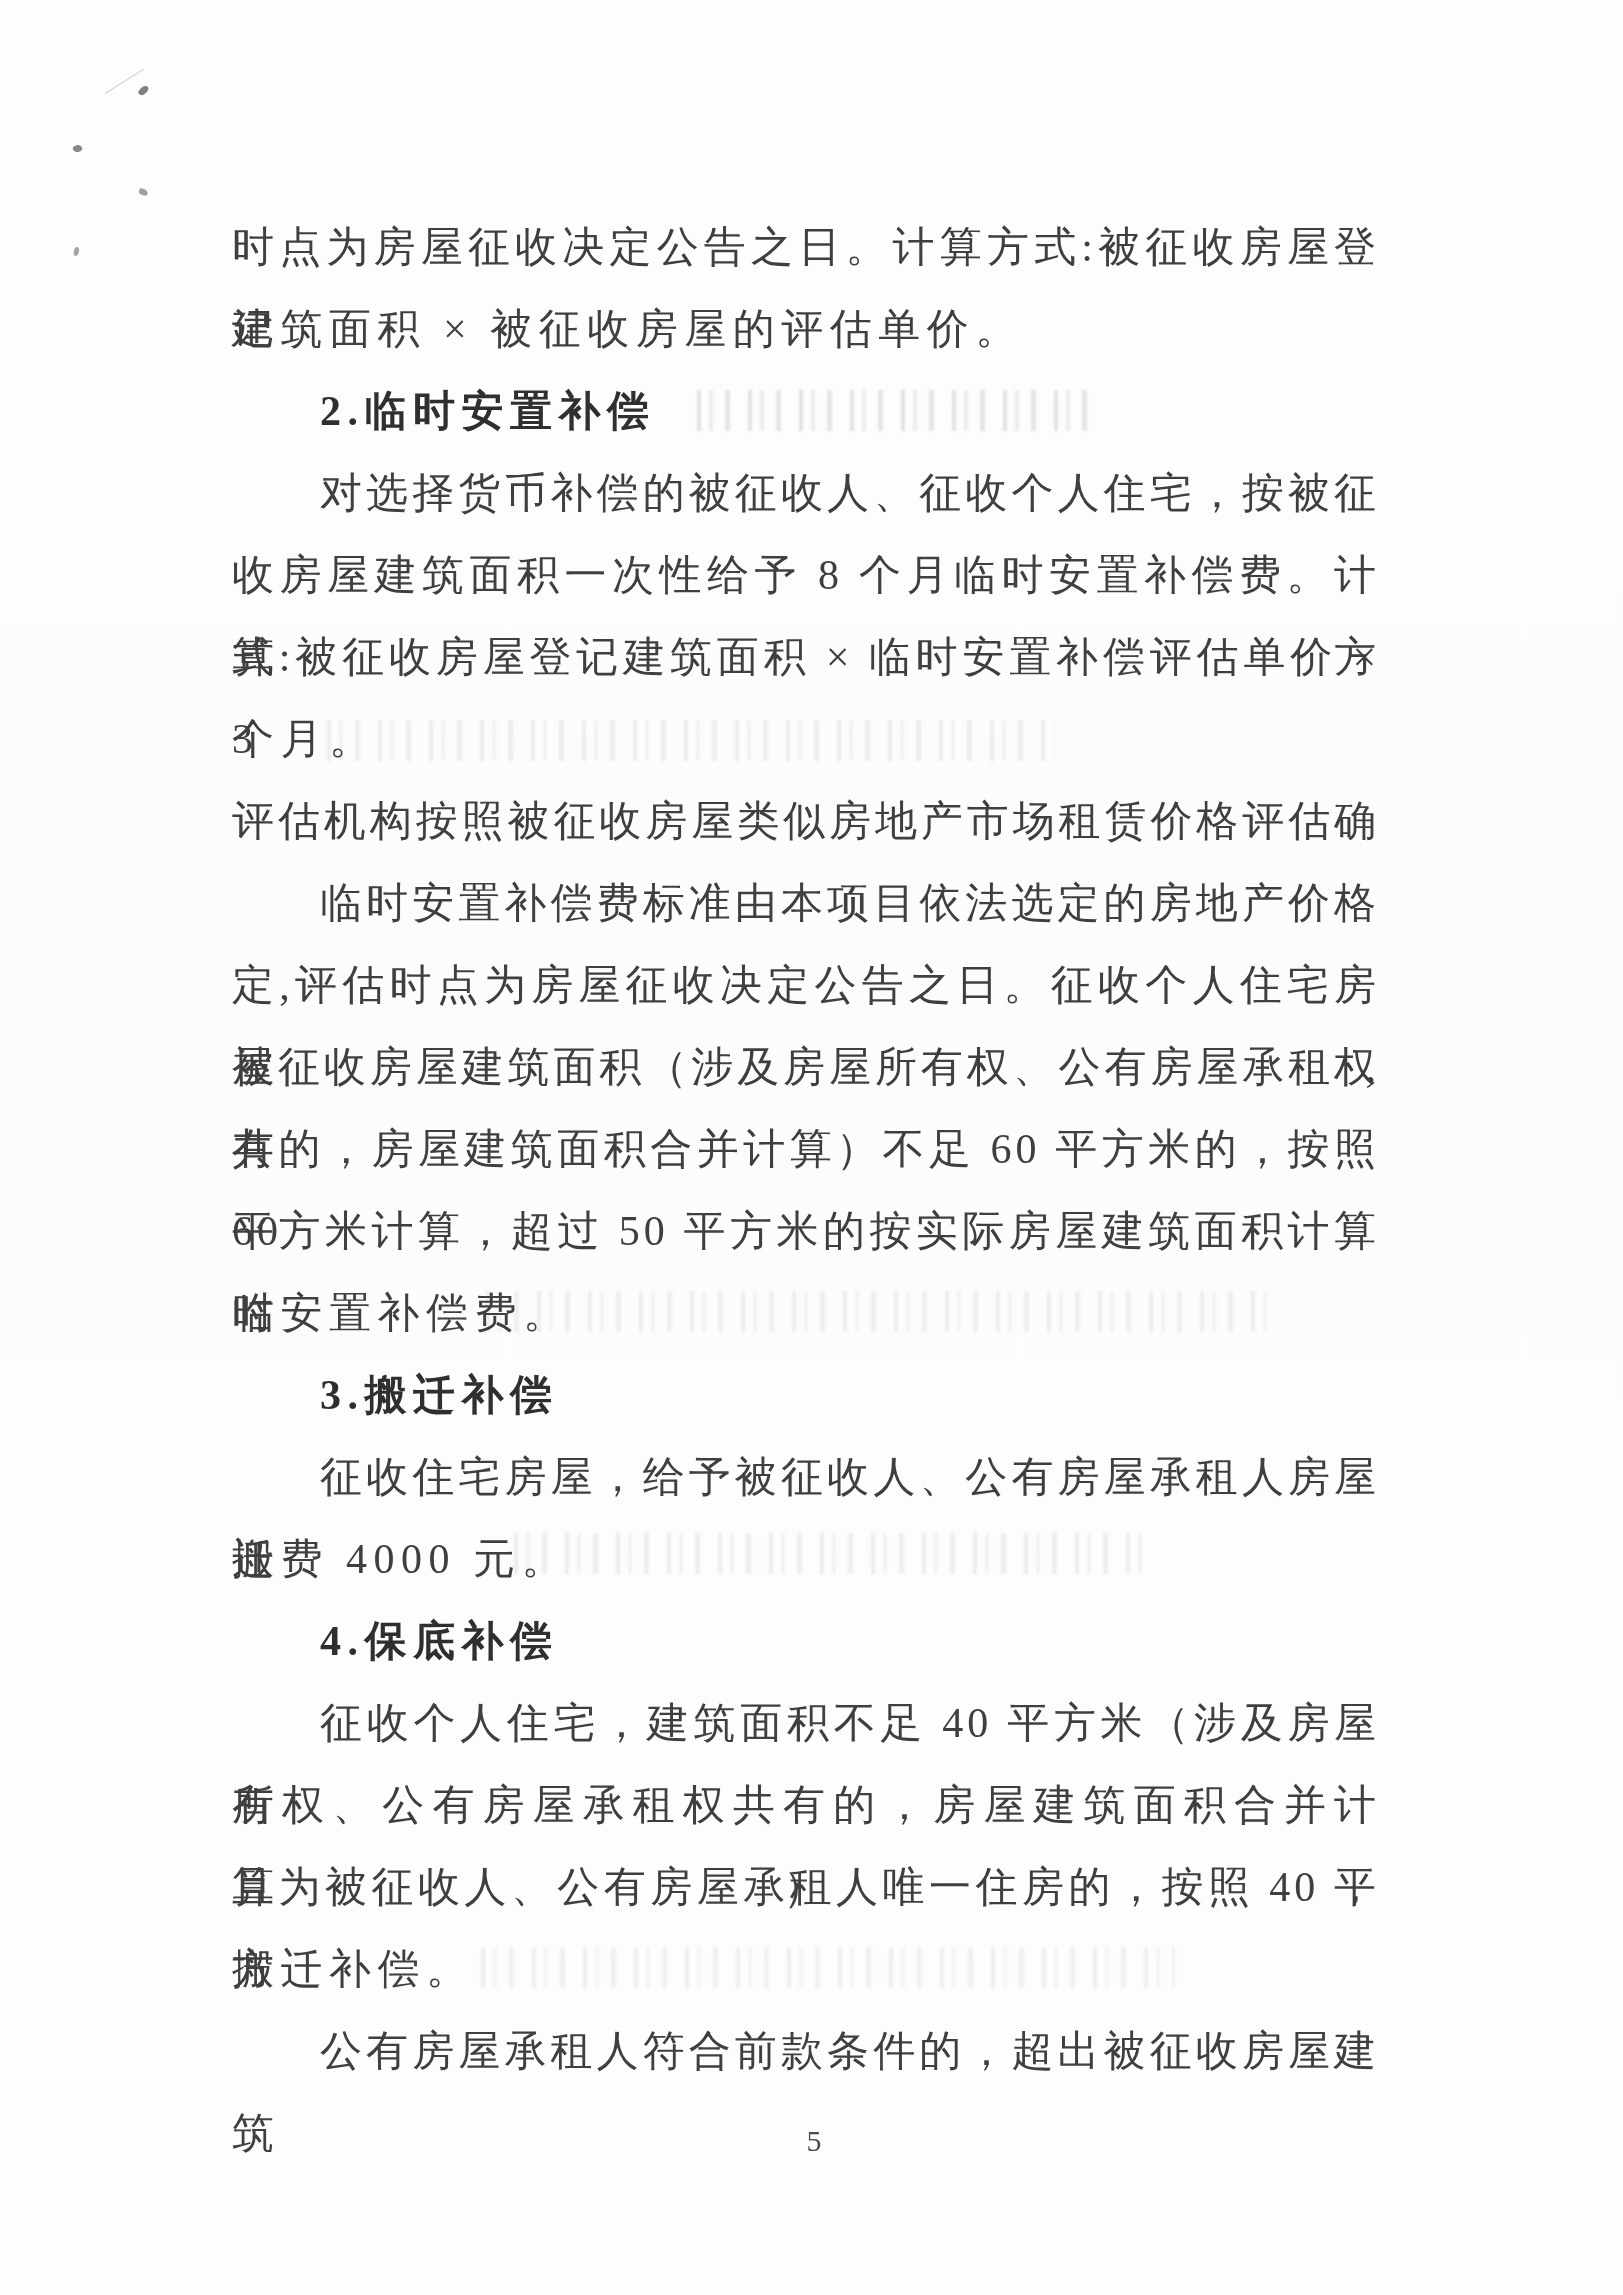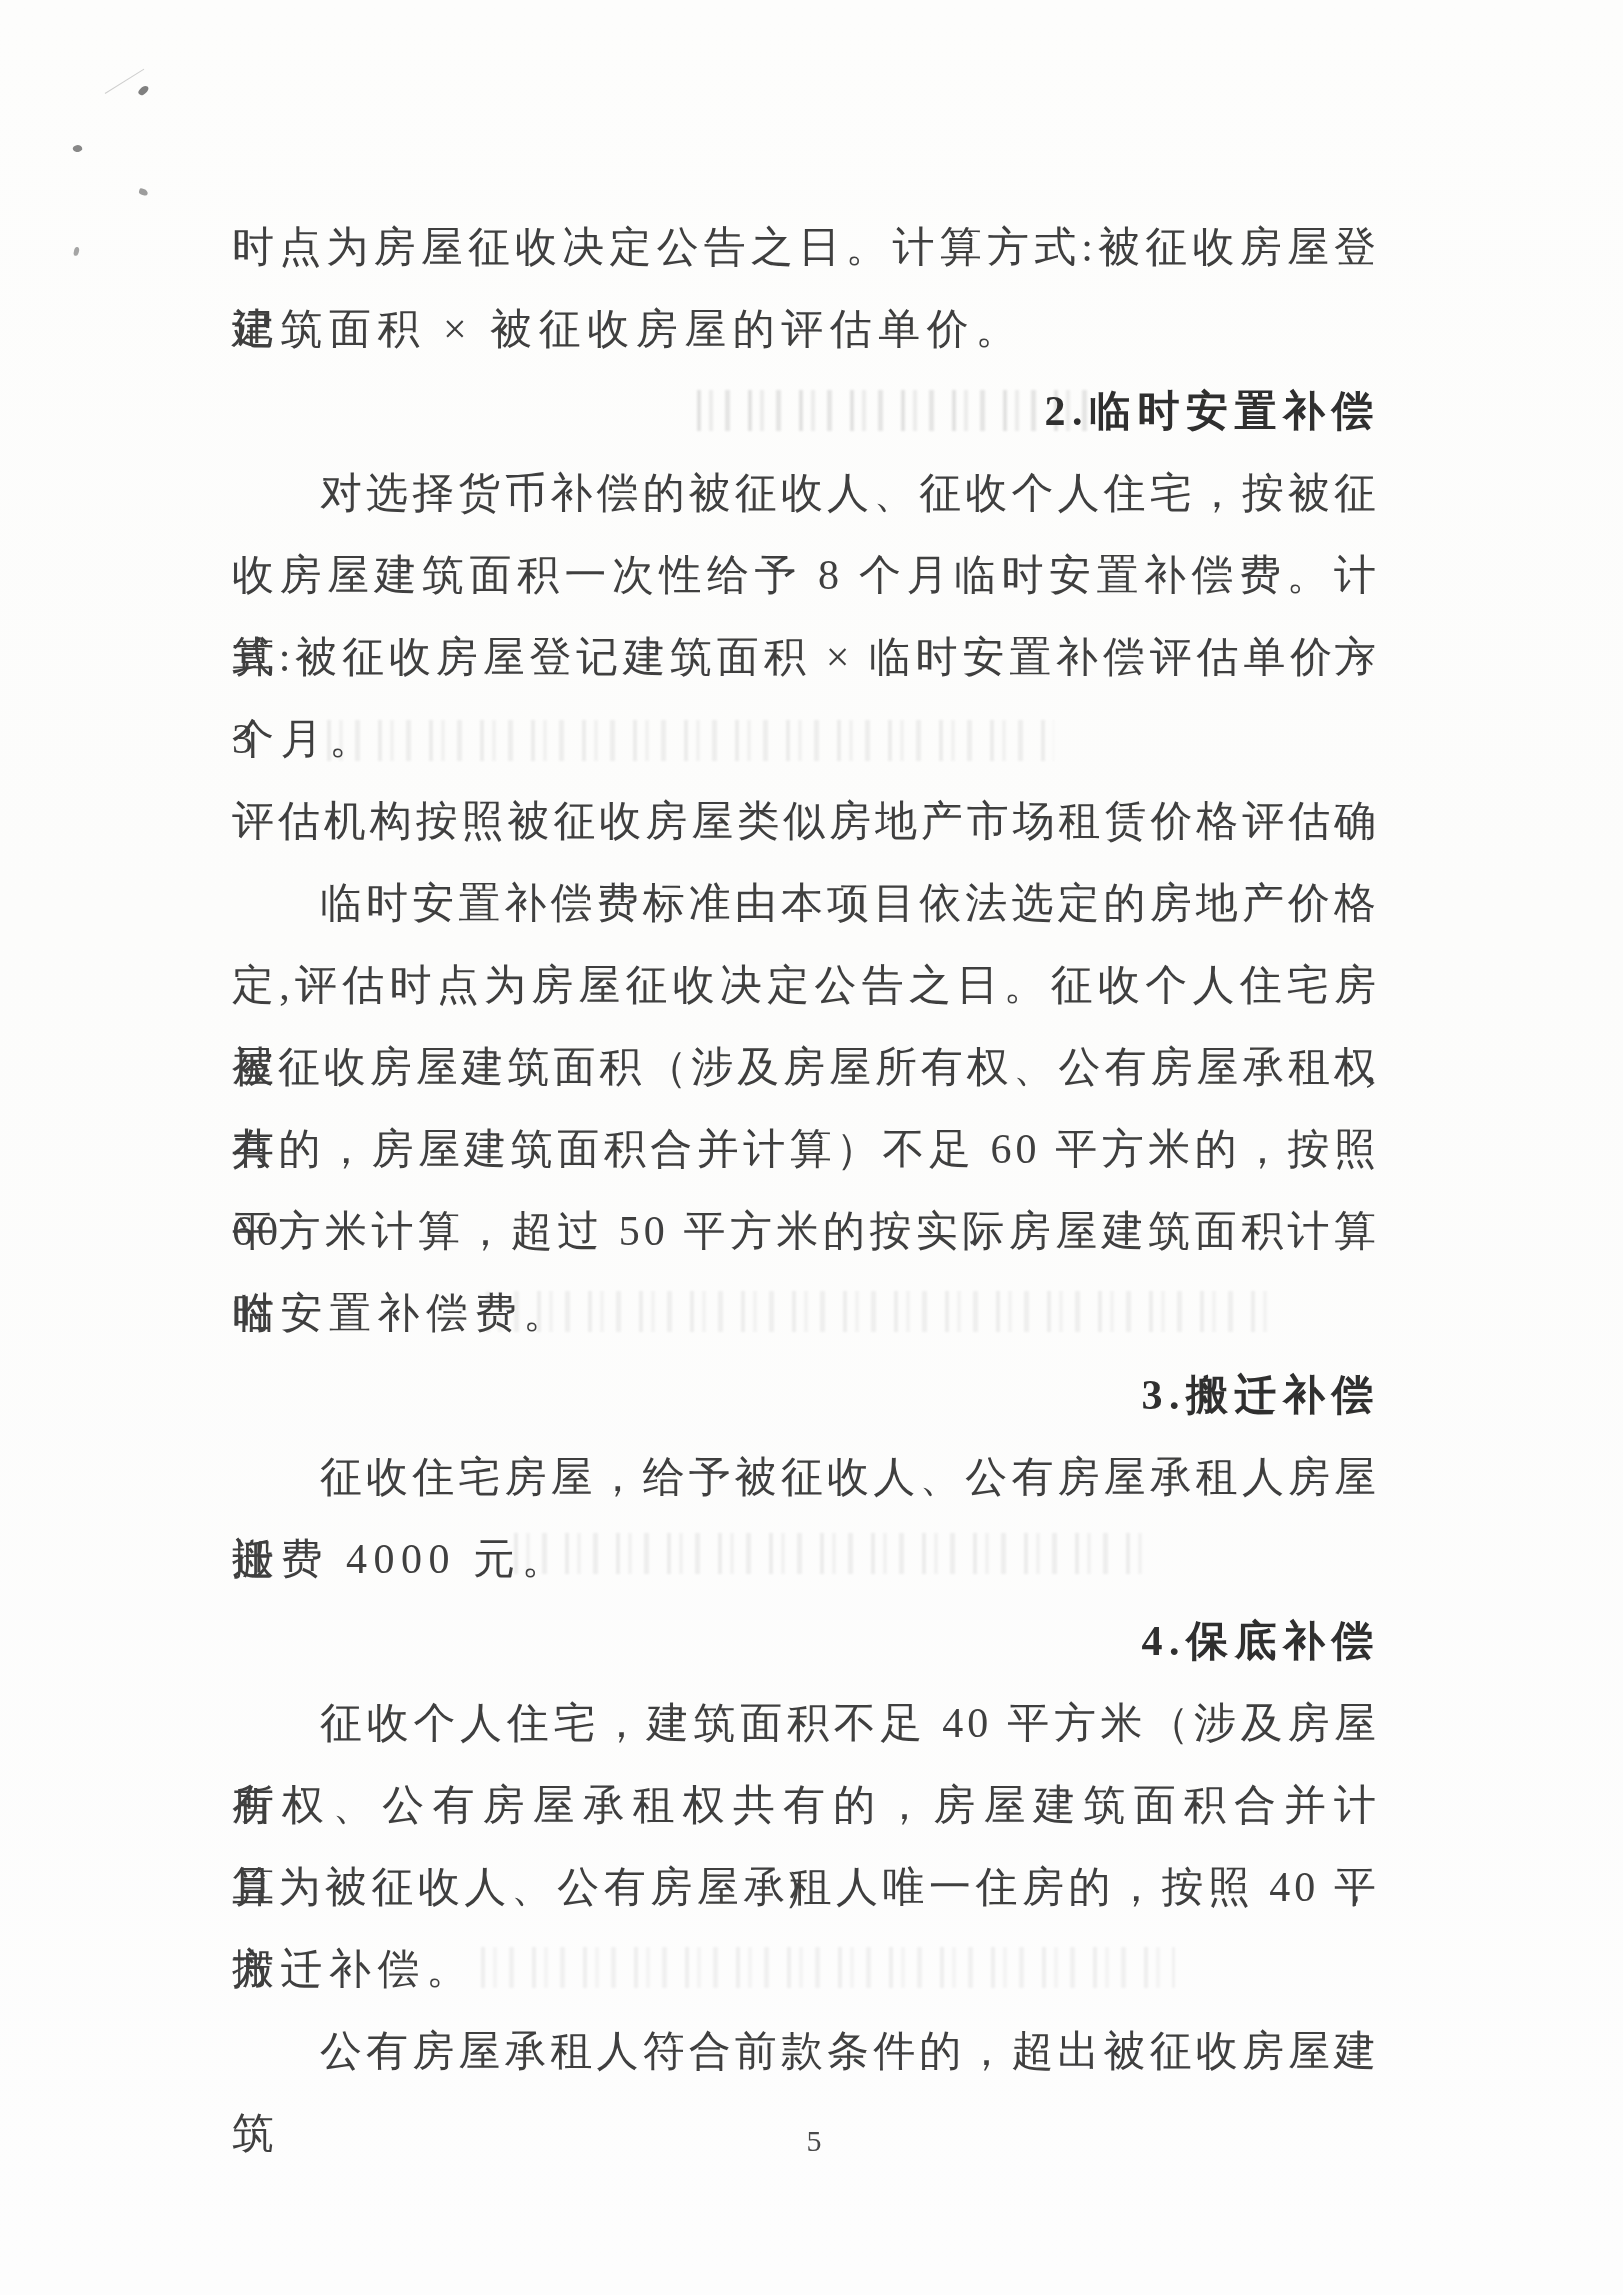--- a/index.html
+++ b/index.html
@@ -42,21 +42,20 @@
     text-align-last: justify;
     text-justify: inter-character;
   }
   .line.indent {
     text-indent: 88px;
   }
   .line.heading {
     font-weight: 700;
     color: #2f2f2f;
     text-indent: 88px;
-    text-align: right;
   }
   .page-number {
     position: absolute;
     left: 240px;
     top: 2121px;
     width: 1148px;
     height: 39px;
     line-height: 39px;
     text-align: center;
     font-size: 30px;

